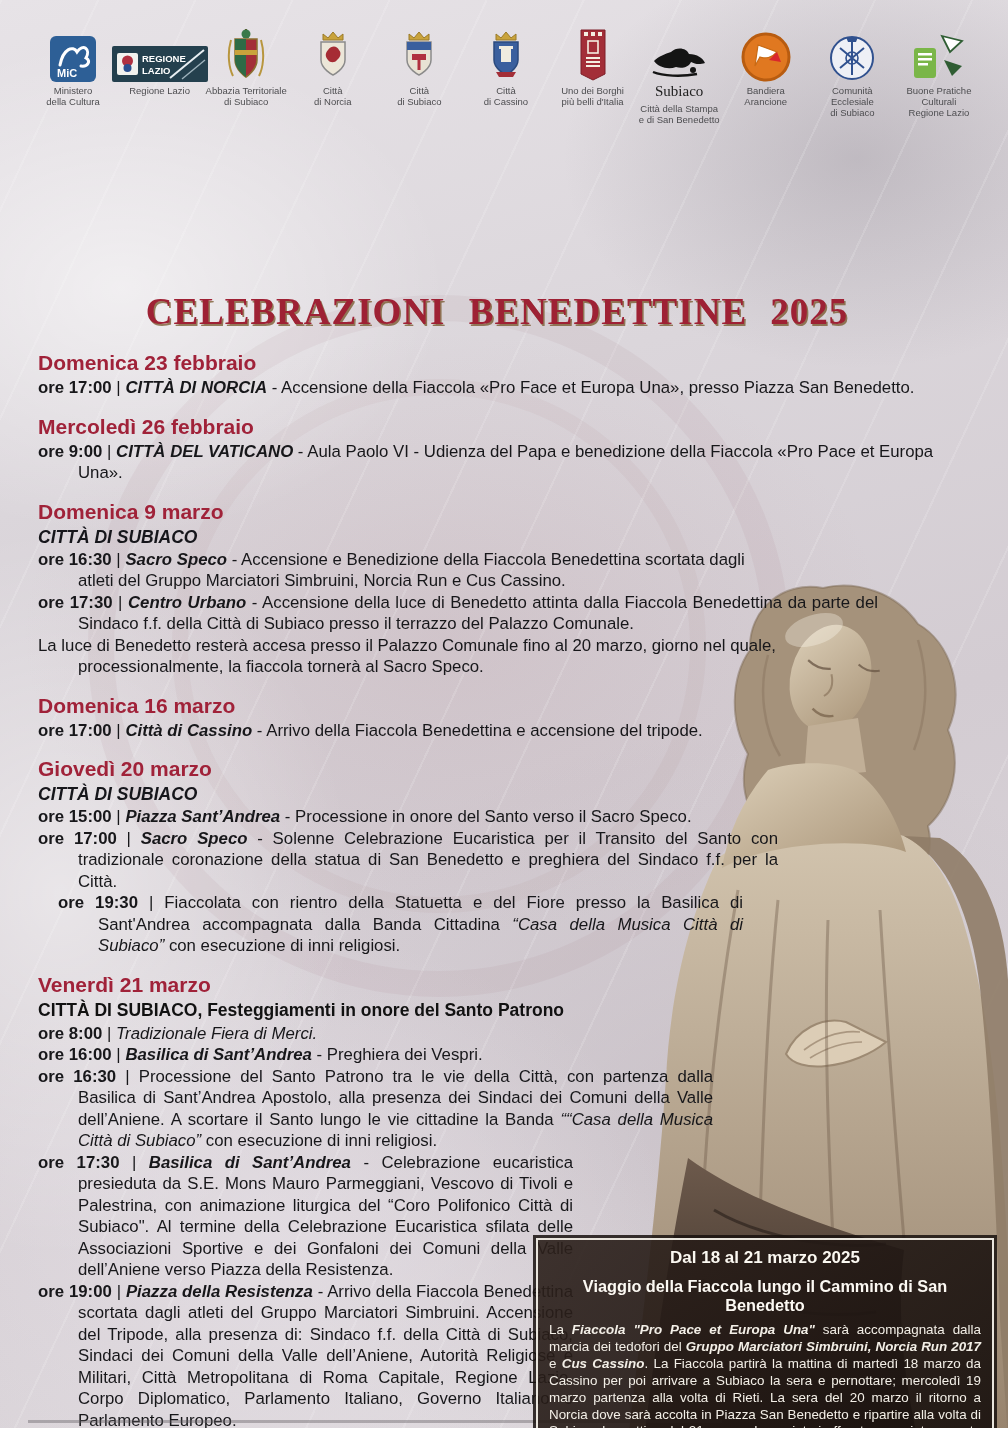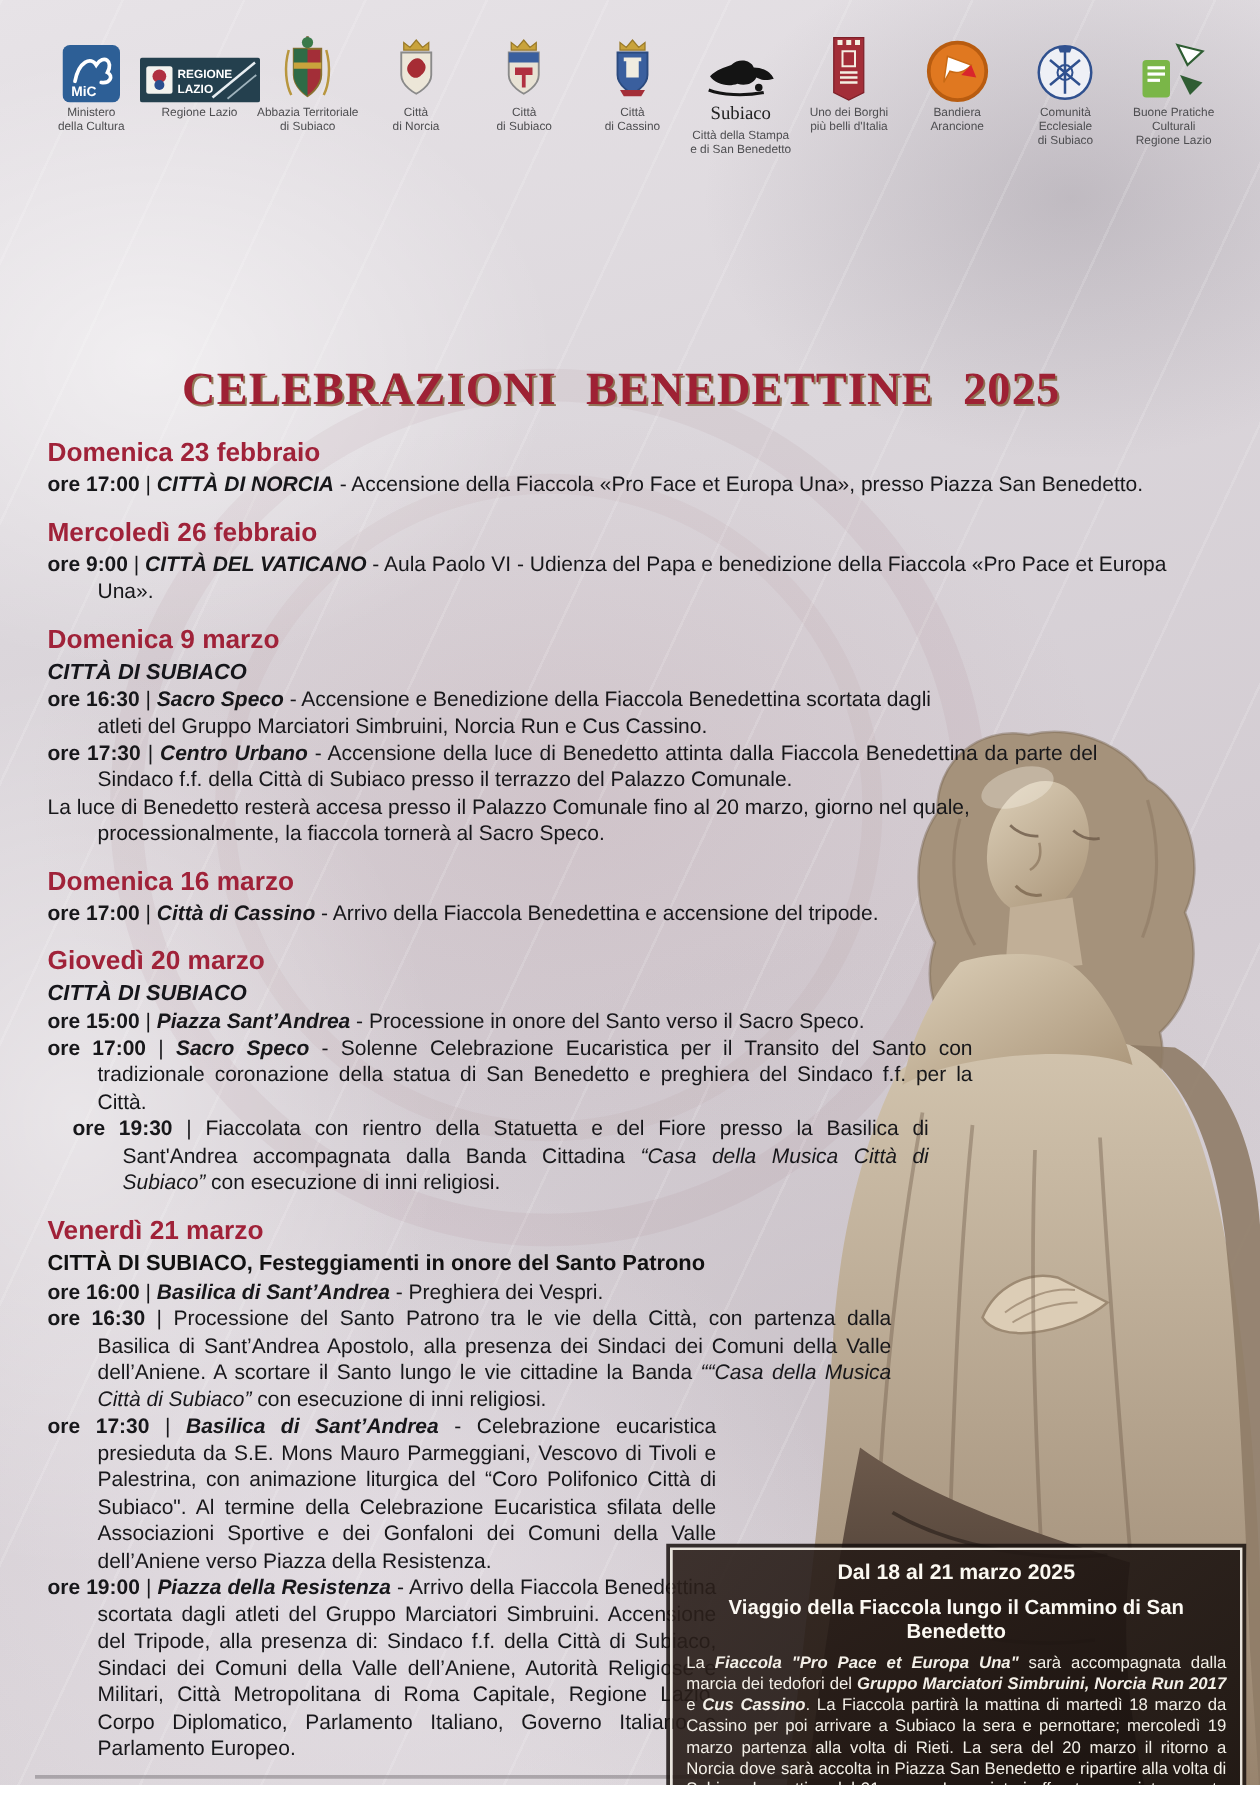--- a/index.html
+++ b/index.html
@@ -157,46 +157,46 @@
             <rect x="13" y="18" width="14" height="3" fill="#f0ece0"></rect>
             <path d="M10,44 h20 l-3,5 h-14 Z" fill="#a32e38"></path>
           </svg>
       </span>
       <span class="lbl">Città
 di Cassino</span>
     </div>
 
     <div class="logo">
       <span class="art">
-        <svg width="64" height="36" viewBox="0 0 64 36">
-            <path d="M24,6 c6,-6 16,-4 18,2 c8,0 14,4 16,9 c-6,2 -10,1 -14,-1 c-2,5 -9,7 -15,5 c-8,3 -18,0 -22,-6 c5,-5 11,-7 17,-9 Z" fill="#141414"></path>
-            <circle cx="46" cy="24" r="3" fill="#141414"></circle>
-            <path d="M6,26 c10,4 28,5 44,2" stroke="#141414" stroke-width="2.4" fill="none"></path>
-          </svg>
-      </span>
-      <span class="wordmark">Subiaco</span>
-      <span class="lbl">Città della Stampa
-e di San Benedetto</span>
-    </div>
-
-    <div class="logo">
-      <span class="art">
         <svg width="30" height="54" viewBox="0 0 30 54">
             <path d="M3,2 h24 v44 l-12,6 l-12,-6 Z" fill="#a32e38" stroke="#7d1f28"></path>
             <rect x="6" y="4" width="4" height="4" fill="#f4efe2"></rect>
             <rect x="13" y="4" width="4" height="4" fill="#f4efe2"></rect>
             <rect x="20" y="4" width="4" height="4" fill="#f4efe2"></rect>
             <rect x="10" y="13" width="10" height="12" fill="none" stroke="#f4efe2" stroke-width="1.6"></rect>
             <rect x="8" y="29" width="14" height="2" fill="#f4efe2"></rect>
             <rect x="8" y="33" width="14" height="2" fill="#f4efe2"></rect>
             <rect x="8" y="37" width="14" height="2" fill="#f4efe2"></rect>
           </svg>
       </span>
       <span class="lbl">Uno dei Borghi
 più belli d'Italia</span>
+    </div>
+
+    <div class="logo">
+      <span class="art">
+        <svg width="64" height="36" viewBox="0 0 64 36">
+            <path d="M24,6 c6,-6 16,-4 18,2 c8,0 14,4 16,9 c-6,2 -10,1 -14,-1 c-2,5 -9,7 -15,5 c-8,3 -18,0 -22,-6 c5,-5 11,-7 17,-9 Z" fill="#141414"></path>
+            <circle cx="46" cy="24" r="3" fill="#141414"></circle>
+            <path d="M6,26 c10,4 28,5 44,2" stroke="#141414" stroke-width="2.4" fill="none"></path>
+          </svg>
+      </span>
+      <span class="wordmark">Subiaco</span>
+      <span class="lbl">Città della Stampa
+e di San Benedetto</span>
     </div>
 
     <div class="logo">
       <span class="art">
         <svg width="50" height="50" viewBox="0 0 50 50">
             <circle cx="25" cy="25" r="23" fill="#e07820" stroke="#b85c10" stroke-width="3"></circle>
             <path d="M14,34 L17,13 L36,20 C31,26 24,27 19,25 Z" fill="#fff" stroke="#c96a14" stroke-width="1.2"></path>
             <path d="M36,20 L40,30 L28,28" fill="#d9262c"></path>
           </svg>
       </span>
@@ -296,20 +296,21 @@
       <section class="section sec-4">
         <h3 class="sec-date">Giovedì 20 marzo</h3>
         <p class="sec-sub-italic">CITTÀ DI SUBIACO</p>
         <p class="event ev-0"><span class="seg-b">ore 15:00</span><span> | </span><span class="seg-bi">Piazza Sant’Andrea</span><span> - Processione in onore del Santo verso il Sacro Speco.</span></p>
         <p class="event ev-1"><span class="seg-b">ore 17:00</span><span> | </span><span class="seg-bi">Sacro Speco</span><span> - Solenne Celebrazione Eucaristica per il Transito del Santo con tradizionale coronazione della statua di San Benedetto e preghiera del Sindaco f.f. per la Città.</span></p>
         <p class="event ev-2"><span class="seg-b">ore 19:30</span><span> | Fiaccolata con rientro della Statuetta e del Fiore presso la Basilica di Sant'Andrea accompagnata dalla Banda Cittadina </span><span class="seg-i">“Casa della Musica Città di Subiaco”</span><span> con esecuzione di inni religiosi.</span></p>
       </section>
       <section class="section sec-5">
         <h3 class="sec-date">Venerdì 21 marzo</h3>
         <p class="sec-sub-bold">CITTÀ DI SUBIACO, Festeggiamenti in onore del Santo Patrono</p>
+        <p class="event ev-0"><span class="seg-b">ore 8:00</span><span> | </span><span class="seg-i">Tradizionale Fiera di Merci.</span></p>
         <p class="event ev-1"><span class="seg-b">ore 16:00</span><span> | </span><span class="seg-bi">Basilica di Sant’Andrea</span><span> - Preghiera dei Vespri.</span></p>
         <p class="event ev-2"><span class="seg-b">ore 16:30</span><span> | Processione del Santo Patrono tra le vie della Città, con partenza dalla Basilica di Sant’Andrea Apostolo, alla presenza dei Sindaci dei Comuni della Valle dell’Aniene. A scortare il Santo lungo le vie cittadine la Banda </span><span class="seg-i">““Casa della Musica Città di Subiaco”</span><span> con esecuzione di inni religiosi.</span></p>
         <p class="event ev-3"><span class="seg-b">ore 17:30</span><span> | </span><span class="seg-bi">Basilica di Sant’Andrea</span><span> - Celebrazione eucaristica presieduta da S.E. Mons Mauro Parmeggiani, Vescovo di Tivoli e Palestrina, con animazione liturgica del “Coro Polifonico Città di Subiaco". Al termine della Celebrazione Eucaristica sfilata delle Associazioni Sportive e dei Gonfaloni dei Comuni della Valle dell’Aniene verso Piazza della Resistenza.</span></p>
         <p class="event ev-4"><span class="seg-b">ore 19:00</span><span> | </span><span class="seg-bi">Piazza della Resistenza</span><span> - Arrivo della Fiaccola Benedettina scortata dagli atleti del Gruppo Marciatori Simbruini. Accensione del Tripode, alla presenza di: Sindaco f.f. della Città di Subiaco, Sindaci dei Comuni della Valle dell’Aniene, Autorità Religiose e Militari, Città Metropolitana di Roma Capitale, Regione Lazio, Corpo Diplomatico, Parlamento Italiano, Governo Italiano e Parlamento Europeo.</span></p>
       </section>
     </div>
 
   <div class="info-box">
     <div class="info-header">Dal 18 al 21 marzo 2025</div>
     <div class="info-title">Viaggio della Fiaccola lungo il Cammino di San Benedetto</div>

